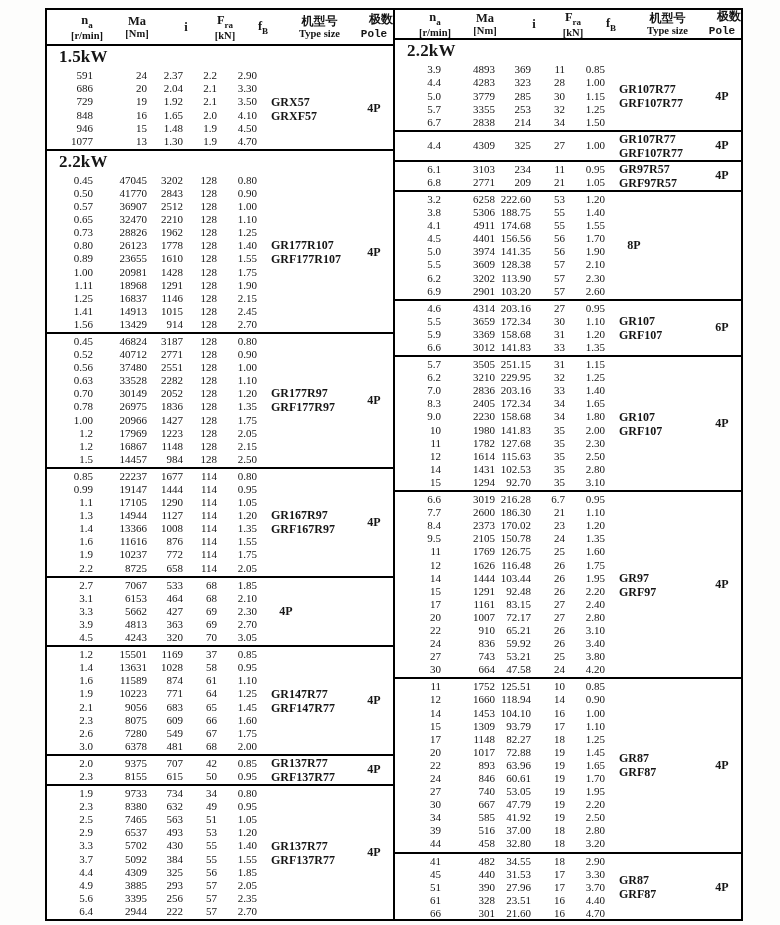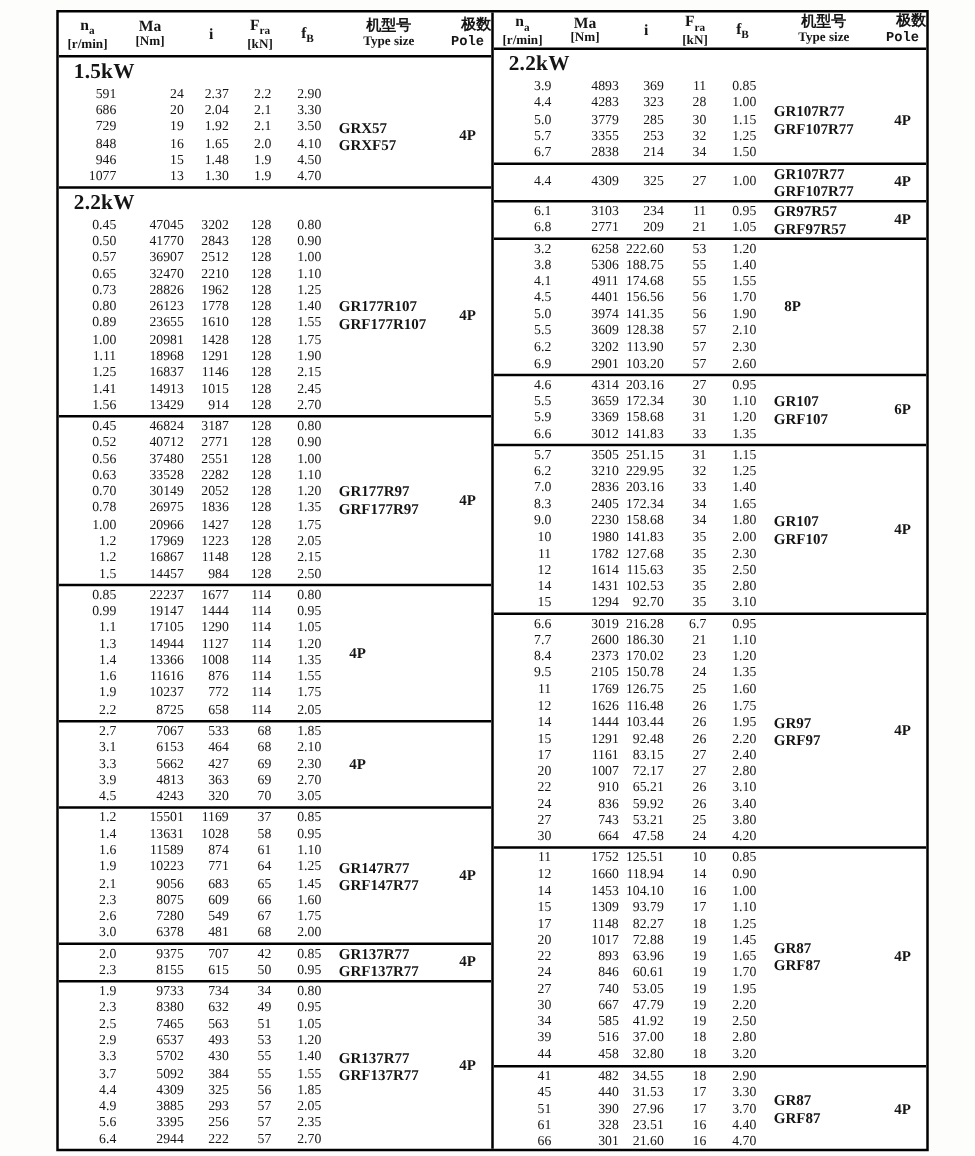--- a/index.html
+++ b/index.html
@@ -3,26 +3,26 @@
 <meta charset="utf-8">
 <style>
   html,body{margin:0;padding:0;background:#ffffff;}
   .page{position:relative;width:780px;height:925px;background:#fdfdfc;
         font-family:"Liberation Serif",serif;color:#151515;overflow:hidden;}
   .frame{position:absolute;left:45px;top:8px;width:694px;height:909px;
          border:2.5px solid #000;display:flex;background:#fff;}
   .group{flex:1 1 0;min-width:0;display:flex;flex-direction:column;overflow:hidden;}
   .group.left{border-right:2.5px solid #000;}
   .group-header{display:grid;grid-template-columns:46px 54px 44px 34px 42px 1fr 38px;
-                height:47px;border-bottom:2.5px solid #000;align-items:center;}
+                height:47px;border-bottom:2.5px solid #000;align-items:center;padding-left:17px;}
   .hcell{text-align:center;font-weight:bold;line-height:1.12;}
   .hmain{font-size:12.5px;}
   .hmain sub{font-size:9px;}
   .hunit{font-size:10.5px;}
-  .hcell.type .hmain{font-size:12px;font-family:Liberation Mono, monospace;}
+  .hcell.type .hmain{font-size:12px;font-family:Liberation Sans, sans-serif;}
   .hcell.pole .hmain{font-size:12px;font-family:Liberation Mono, monospace;text-align:right;}
   .hcell.pole .hunit{font-family:"Liberation Mono",monospace;font-size:11px;}
   .section{display:block;}
   .section + .section{border-top:2.5px solid #000;}
   .section-title{font-weight:bold;font-size:17px;line-height:22px;padding-left:12px;
                  letter-spacing:.2px;}
   .block{display:flex;}
   .block + .block{border-top:2px solid #000;}
   .rows{display:flex;flex-direction:column;justify-content:center;padding:1px 0;}
   .row{display:grid;grid-template-columns:46px 54px 44px 34px 42px;}
@@ -350,20 +350,24 @@
                 <div class="c fb">1.75</div>
               </div>
               <div class="row">
                 <div class="c na">2.2</div>
                 <div class="c ma">8725</div>
                 <div class="c i">658</div>
                 <div class="c fra">114</div>
                 <div class="c fb">2.05</div>
               </div>
             </div>
+            <div class="type-cell">
+              <div class="type-line">GR167R97</div>
+              <div class="type-line">GRF167R97</div>
+            </div>
             <div class="pole-cell">4P</div>
           </div>
           <div class="block">
             <div class="rows">
               <div class="row">
                 <div class="c na">2.7</div>
                 <div class="c ma">7067</div>
                 <div class="c i">533</div>
                 <div class="c fra">68</div>
                 <div class="c fb">1.85</div>

